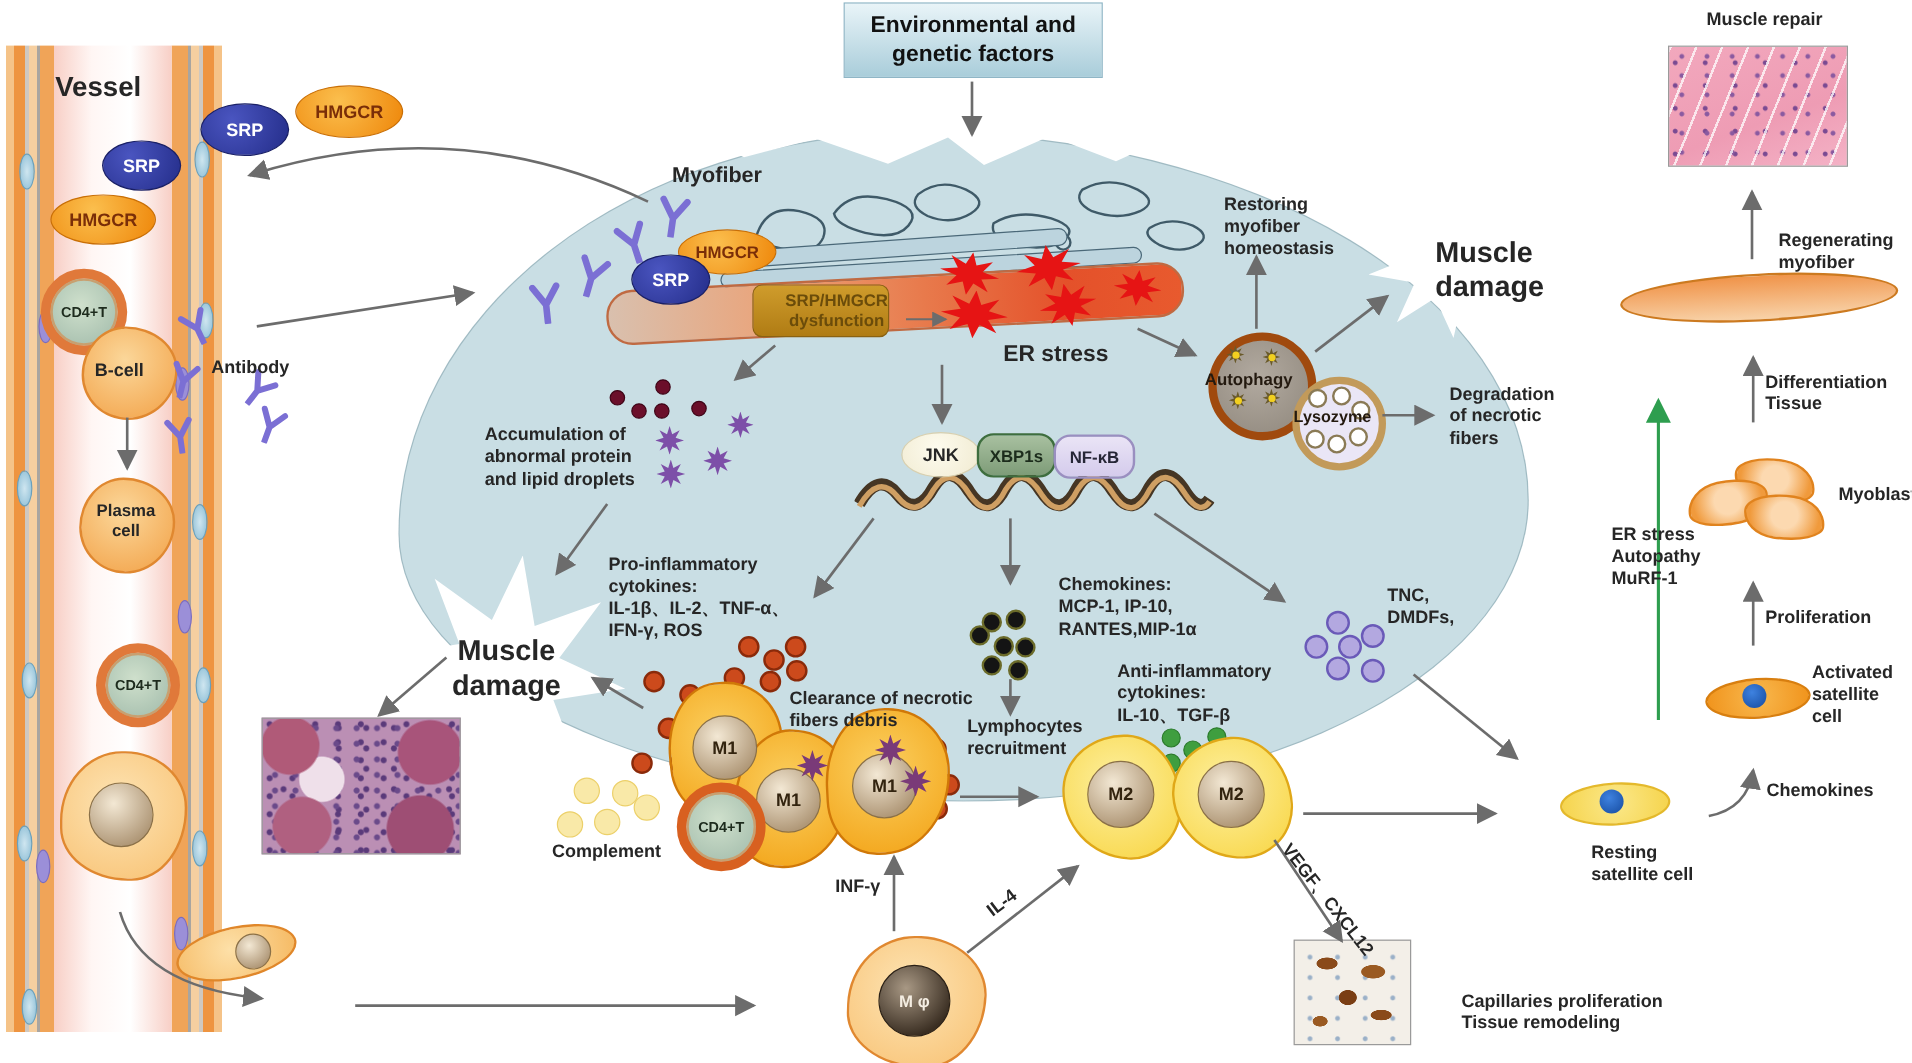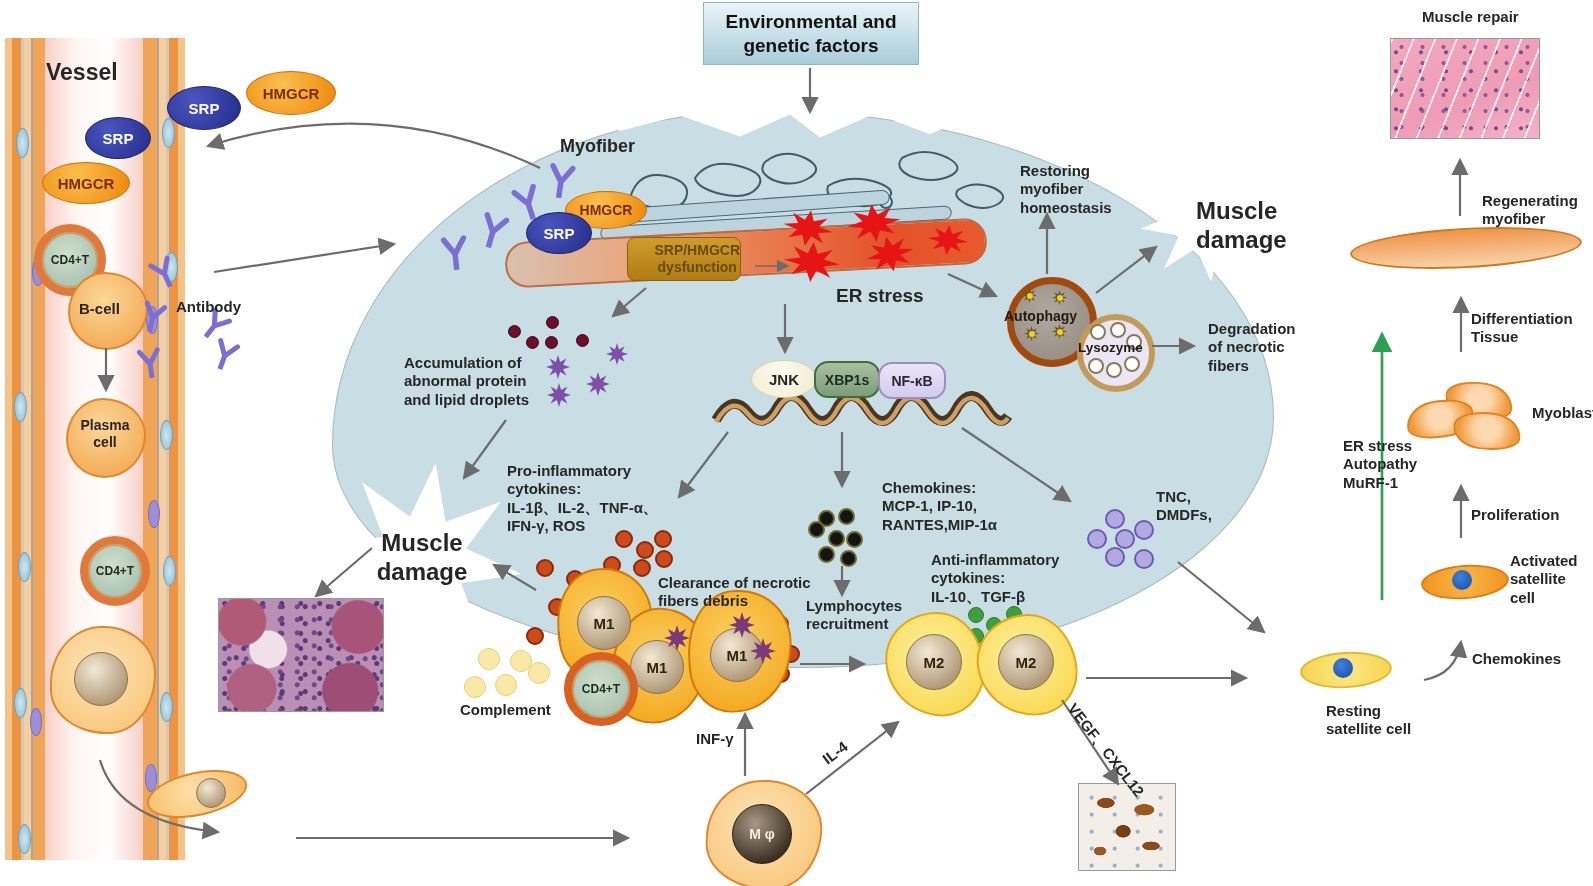--- a/index.html
+++ b/index.html
@@ -369,20 +369,22 @@
     </div>
 
   <div class="mac mphic" style="left:706px;top:780px;width:112px;height:106px;transform:rotate(2deg);"></div>
   <div class="nuc" style="left:732px;top:804px;width:58px;height:58px;background:radial-gradient(circle at 38% 32%,#a89884,#3a2e22 75%);color:#f4ede2;border-color:#2a2016;font-size:14px;">
       <span>M φ</span>
     </div>
 
   <div class="lbl" style="left:696px;top:730px;">INF-γ</div>
   <div class="lbl" style="left:822px;top:744px;transform:rotate(-37deg);">IL-4</div>
   <div class="lbl" style="left:1078px;top:700px;transform:rotate(52deg);transform-origin:left top;">VEGF、CXCL12</div>
+  <div class="lbl" style="left:1218px;top:826px;">Capillaries proliferation
+Tissue remodeling</div>
 
   <div class="img" style="left:218px;top:598px;width:164px;height:112px;background:
       radial-gradient(circle at 14% 20%,#b05a78 0 14%,transparent 15%),
       radial-gradient(circle at 85% 25%,#a8547a 0 16%,transparent 17%),
       radial-gradient(circle at 20% 80%,#b06080 0 15%,transparent 16%),
       radial-gradient(circle at 80% 82%,#9e4e74 0 17%,transparent 18%),
       radial-gradient(circle at 30% 45%,#efe0ea 0 14%,transparent 15%),
       radial-gradient(circle at 60% 60%,#6a4a8a 2px,transparent 3px),
       radial-gradient(circle at 30% 30%,#5a3a7a 2px,transparent 3px),
       radial-gradient(circle at 75% 45%,#5a3a7a 2px,transparent 3px),

